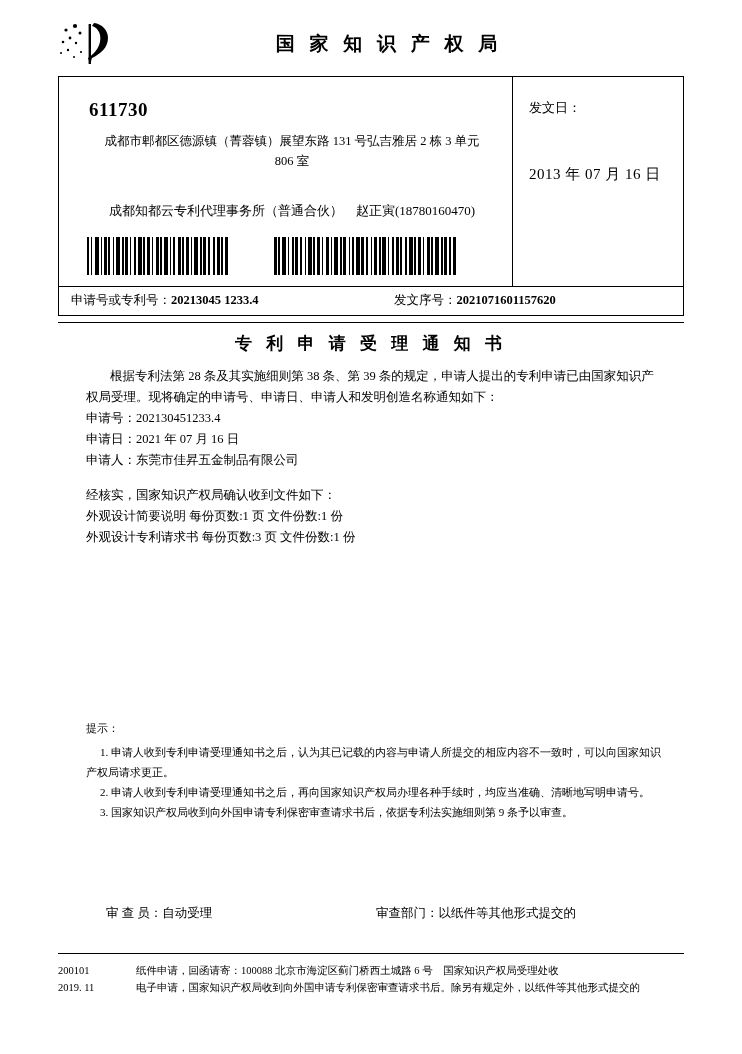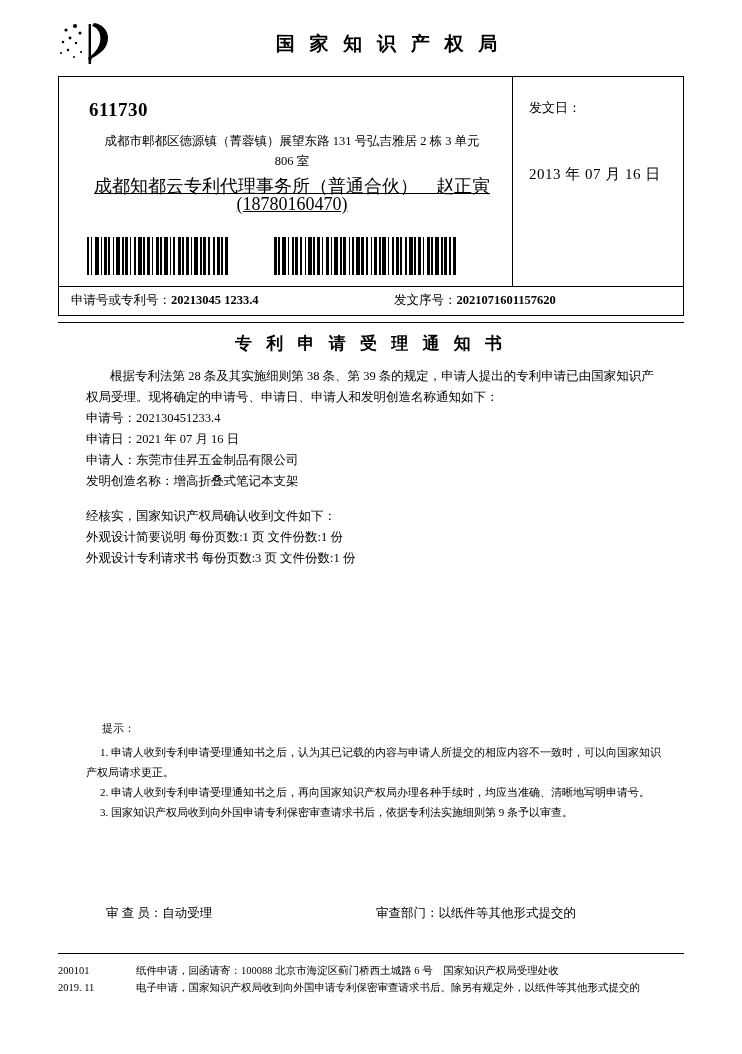--- a/index.html
+++ b/index.html
@@ -92,26 +92,25 @@
     left: 28px;
     top: 54px;
     width: 410px;
     text-align: center;
     font-size: 12.5px;
     line-height: 20px;
   }
   .agency-block {
     position: absolute;
     left: 28px;
-    top: 100px;
+    top: 125px;
     width: 410px;
     text-align: center;
-    font-size: 18px;
+    font-size: 13px;
     line-height: 18px;
-    text-decoration: underline;
   }
 
   
   .issue-label {
     position: absolute;
     left: 470px;
     top: 22px;
     font-size: 13px;
   }
   .issue-date {
@@ -187,21 +186,21 @@
 
   
   .tips {
     position: absolute;
     left: 86px;
     top: 718px;
     width: 580px;
     font-size: 11px;
     line-height: 20px;
   }
-  .tips .tip-head { margin-bottom: 4px; margin-left: 16px; }
+  .tips .tip-head { margin-bottom: 4px; }
   .tips ol { margin: 0; padding: 0; list-style: none; }
   .tips li { text-indent: 14px; }
 
   
   .sig-row {
     position: absolute;
     left: 86px;
     top: 905px;
     width: 580px;
     font-size: 12.5px;
@@ -440,21 +439,20 @@
   </div>
 
   <div class="rule rule-title"></div>
   <div class="notice-title">专 利 申 请 受 理 通 知 书</div>
 
   <div class="body-text">
     <p class="indent">根据专利法第 28 条及其实施细则第 38 条、第 39 条的规定，申请人提出的专利申请已由国家知识产权局受理。现将确定的申请号、申请日、申请人和发明创造名称通知如下：</p>
     <p class="list-line">申请号：202130451233.4</p>
     <p class="list-line">申请日：2021 年 07 月 16 日</p>
     <p class="list-line">申请人：东莞市佳昇五金制品有限公司</p>
-    <p class="list-line">发明创造名称：增高折叠式笔记本支架</p>
     <div class="gap"></div>
     <p class="list-line">经核实，国家知识产权局确认收到文件如下：</p>
     <p class="list-line">外观设计简要说明  每份页数:1 页  文件份数:1 份</p>
     <p class="list-line">外观设计专利请求书  每份页数:3 页  文件份数:1 份</p>
   </div>
 
   <div class="tips">
     <div class="tip-head">提示：</div>
     <ol>
       <li>1. 申请人收到专利申请受理通知书之后，认为其已记载的内容与申请人所提交的相应内容不一致时，可以向国家知识产权局请求更正。</li>

